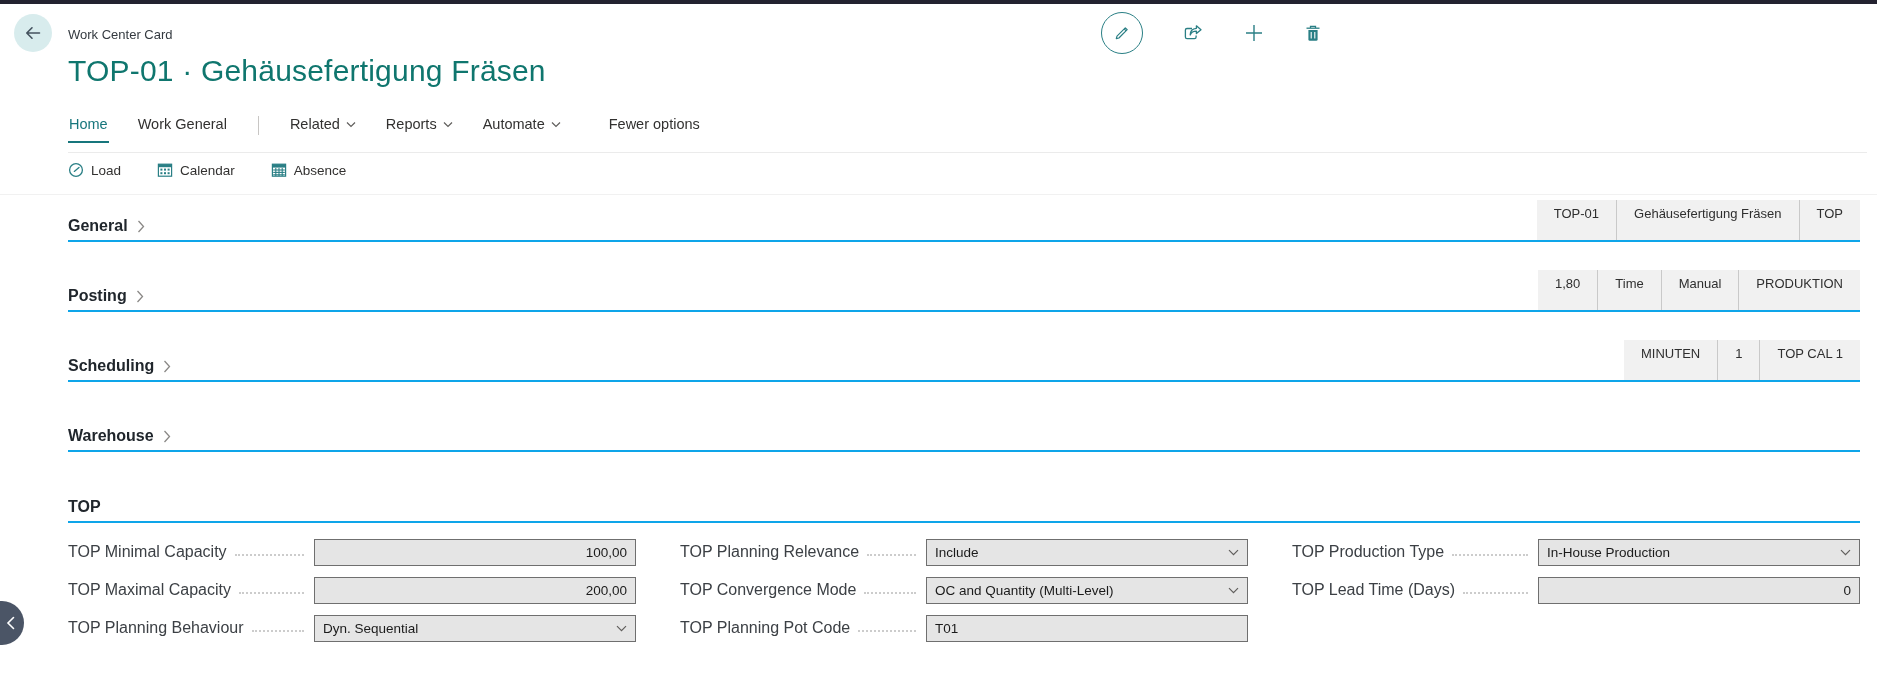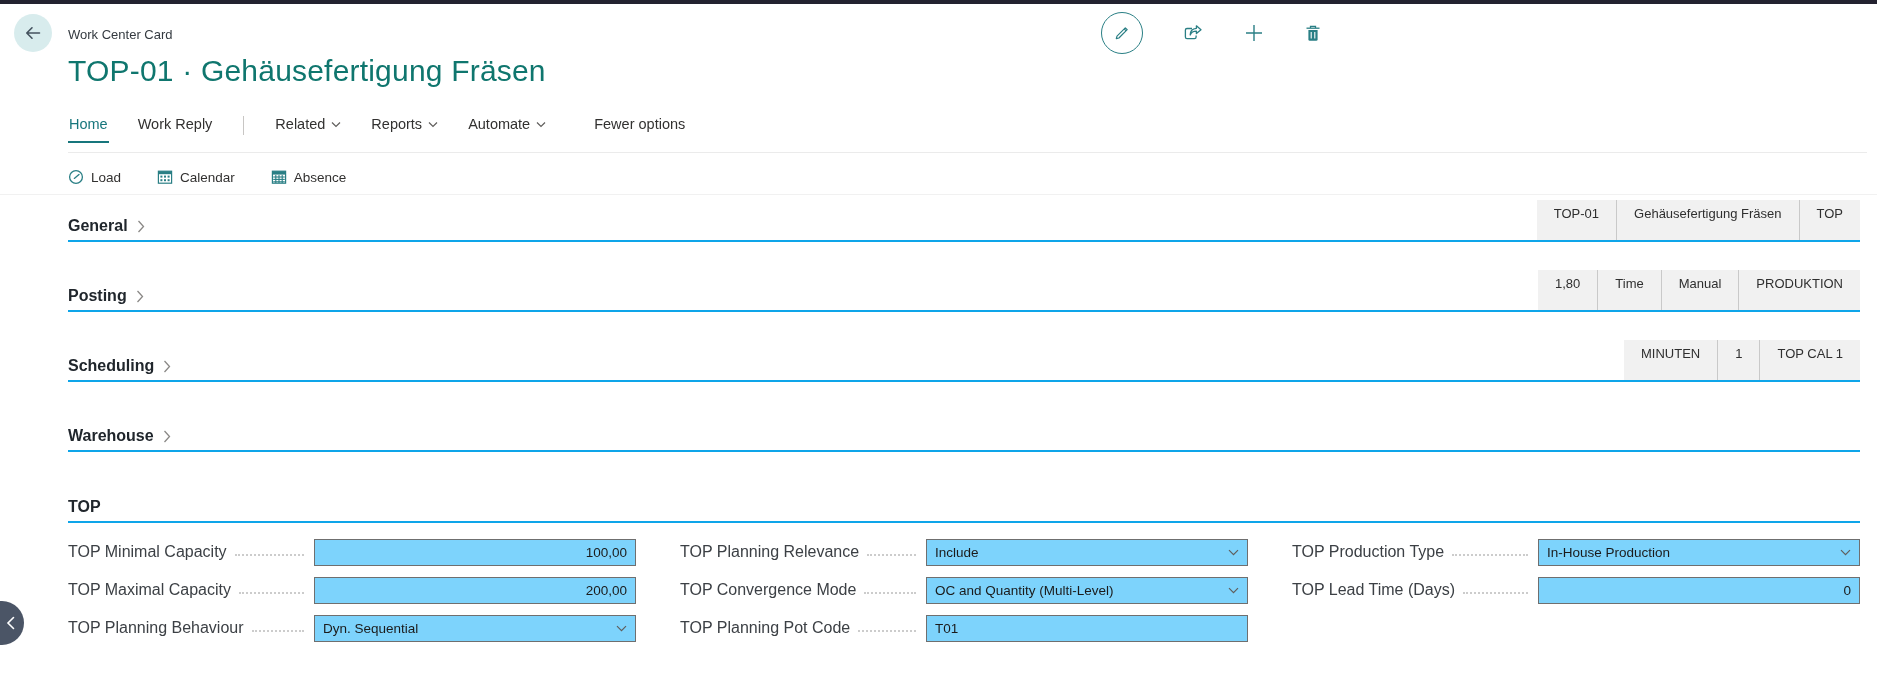--- a/index.html
+++ b/index.html
@@ -30,21 +30,21 @@
   
   .menu { position: absolute; left: 68px; top: 114px; display: flex; align-items: stretch; gap: 28px; font-size: 14.5px; }
   .menu-item { display: flex; align-items: center; gap: 6px; padding: 2px 1px 9px 1px; color: #323130; cursor: pointer; border-bottom: 2.5px solid transparent; }
   .menu-item.active { color: #17767c; border-bottom-color: #17767c; }
   .menu-sep { width: 1px; background: #c8c6c4; margin: 2px 2px 8px 2px; }
   .menu-item.more { margin-left: 18px; }
   .menu-rule { position: absolute; left: 68px; right: 10px; top: 152px; border-top: 1px solid #ebebeb; }
 
   
   .actions { position: absolute; left: 68px; top: 162px; display: flex; gap: 36px; }
-  .action-btn { background: none; border: none; cursor: pointer; display: flex; align-items: center; gap: 7px; font-size: 13.5px; font-family: inherit; color: #323130; margin-top: 7px; }
+  .action-btn { background: none; border: none; cursor: pointer; display: flex; align-items: center; gap: 7px; font-size: 13.5px; font-family: inherit; color: #323130; }
   .actions-rule { position: absolute; left: 0; right: 0; top: 194px; border-top: 1px solid #f1f1f1; }
 
   
   .section { position: absolute; left: 68px; right: 17px; }
   .section-head { position: relative; height: 34px; border-bottom: 2px solid #0ea5e9; cursor: pointer; }
   .section-title { position: absolute; left: 0; bottom: 5px; font-size: 16px; font-weight: 600; color: #20262c; display: flex; align-items: center; gap: 9px; }
   .section-title .chev { display: flex; align-items: center; }
   .chips { position: absolute; right: 0; bottom: 0; display: flex; }
   .chip { background: #f1f1f1; height: 40px; line-height: 28px; padding: 0 17px; font-size: 13px; color: #2f2f2f; white-space: nowrap; }
   .chip + .chip { border-left: 1px solid #c9c9c9; }
@@ -54,21 +54,21 @@
   #sec-scheduling{ top: 348px; }
   #sec-warehouse { top: 418px; }
   #sec-top       { top: 489px; }
 
   
   .fields { position: absolute; left: 68px; right: 17px; top: 533px; display: grid; grid-template-columns: 1fr 1fr 1fr; column-gap: 44px; }
   .field { display: flex; align-items: center; height: 38px; }
   .flabel { font-size: 16px; color: #3c4045; white-space: nowrap; }
   .leader { flex: 1; height: 7px; margin: 0 10px 0 8px; border-bottom: 2px dotted #cccccc; }
   .ctlwrap { width: 322px; flex: none; display: flex; }
-  .ctl { width: 100%; height: 27px; border: 1px solid #6f6f6f; background: #7dd3fc; font-size: 13.5px; color: #1b1b1b; display: flex; align-items: center; padding: 0 8px; cursor: text; }
+  .ctl { width: 100%; height: 27px; border: 1px solid #6f6f6f; background: #e5e5e5; font-size: 13.5px; color: #1b1b1b; display: flex; align-items: center; padding: 0 8px; cursor: text; }
   .ctl.num { justify-content: flex-end; }
   .ctl.select { justify-content: space-between; cursor: pointer; }
   .toggle { position: relative; width: 38px; height: 19px; border: 1px solid #5d6673; border-radius: 10px; background: #fff; cursor: pointer; }
   .toggle .knob { position: absolute; left: 3px; top: 2.5px; width: 12px; height: 12px; border-radius: 50%; background: #4a5464; }
 
   
   .side-handle {
     position: absolute; left: -20px; top: 601px; width: 44px; height: 44px; border-radius: 50%;
     background: #4b5566; border: none; cursor: pointer;
     display: flex; align-items: center; justify-content: flex-end; padding-right: 9px;
@@ -128,21 +128,21 @@
         </svg>
     </span>
   </button>
 </div>
 
 <nav class="menu">
   <div class="menu-item active">
     <span>Home</span>
   </div>
   <div class="menu-item">
-    <span>Work Reply</span>
+    <span>Work General</span>
   </div>
   <div class="menu-sep"></div>
   <div class="menu-item">
     <span>Related</span>
     <span>
         <svg width="10" height="7" viewBox="0 0 10 7">
           <path d="M1 1.5 L5 5.5 L9 1.5" fill="none" stroke="#605e5c" stroke-width="1.2"></path>
         </svg>
       </span>
   </div>

